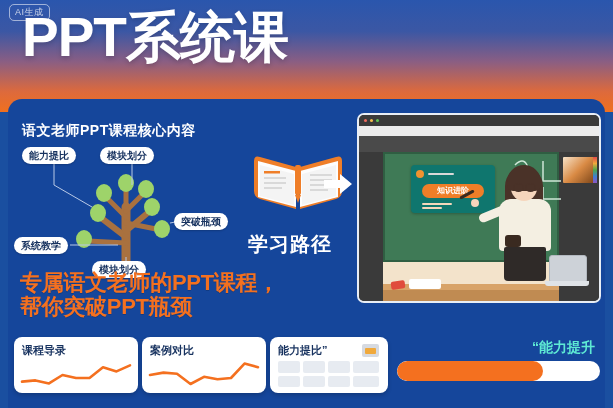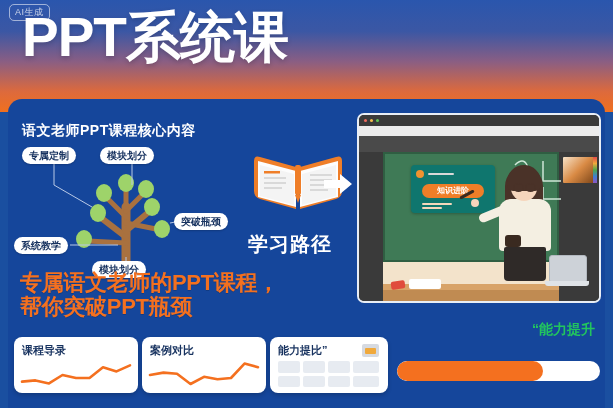--- a/index.html
+++ b/index.html
@@ -141,22 +141,22 @@
     position:absolute;left:8px;top:6px;
     color:#17325f;font-size:11px;font-weight:bold;white-space:nowrap;
   }
   .card svg{position:absolute;left:0;top:14px;}
   .grid-cell{position:absolute;background:#e7ebf1;border-radius:2px;}
   .grid-icon{position:absolute;right:9px;top:7px;width:17px;height:13px;background:#d6dae1;border-radius:2px;}
   .grid-icon:after{content:"";position:absolute;left:3px;top:4px;width:11px;height:6px;background:#f0a93c;border-radius:1px;}
 
   
   .prog-label{
-    position:absolute;right:10px;top:222px;
-    color:#22c55e;font-size:14px;font-weight:bold;white-space:nowrap;
+    position:absolute;right:10px;top:240px;
+    color:#5eead4;font-size:14px;font-weight:bold;white-space:nowrap;
   }
   .prog-track{
     position:absolute;left:389px;top:262px;width:203px;height:20px;
     background:#fff;border-radius:10px;overflow:hidden;
   }
   .prog-fill{position:absolute;left:0;top:0;height:100%;background:#f4701f;border-radius:10px;}
 </style>
 </head>
 <body>
 
@@ -193,21 +193,21 @@
         <ellipse cx="148" cy="84" rx="8" ry="9" fill="#9ed36a"></ellipse>
         <ellipse cx="70" cy="94" rx="8" ry="9" fill="#9ed36a"></ellipse>
 
         <path d="M40 18 L40 40 L78 62" stroke="#b9c9e6" stroke-width="1" fill="none"></path>
         <path d="M118 18 L118 40" stroke="#b9c9e6" stroke-width="1" fill="none"></path>
         <path d="M156 78 L178 74" stroke="#b9c9e6" stroke-width="1" fill="none"></path>
         <path d="M56 100 L104 100" stroke="#b9c9e6" stroke-width="1" fill="none"></path>
         <path d="M112 112 L112 120" stroke="#b9c9e6" stroke-width="1" fill="none"></path>
       </svg>
 
-      <div class="chip chip-a">专属定制</div>
+      <div class="chip chip-a">能力提比</div>
       <div class="chip chip-b">模块划分</div>
       <div class="chip chip-c">突破瓶颈</div>
       <div class="chip chip-d">系统教学</div>
       <div class="chip chip-e">模块划分</div>
     </div>
 
     <div class="bookzone">
       <svg width="110" height="70">
         <path d="M8 12 Q8 6 14 8 L50 18 L50 60 L14 50 Q8 48 8 42 Z" fill="#ef7e28"></path>
         <path d="M96 12 Q96 6 90 8 L54 18 L54 60 L90 50 Q96 48 96 42 Z" fill="#ef7e28"></path>

